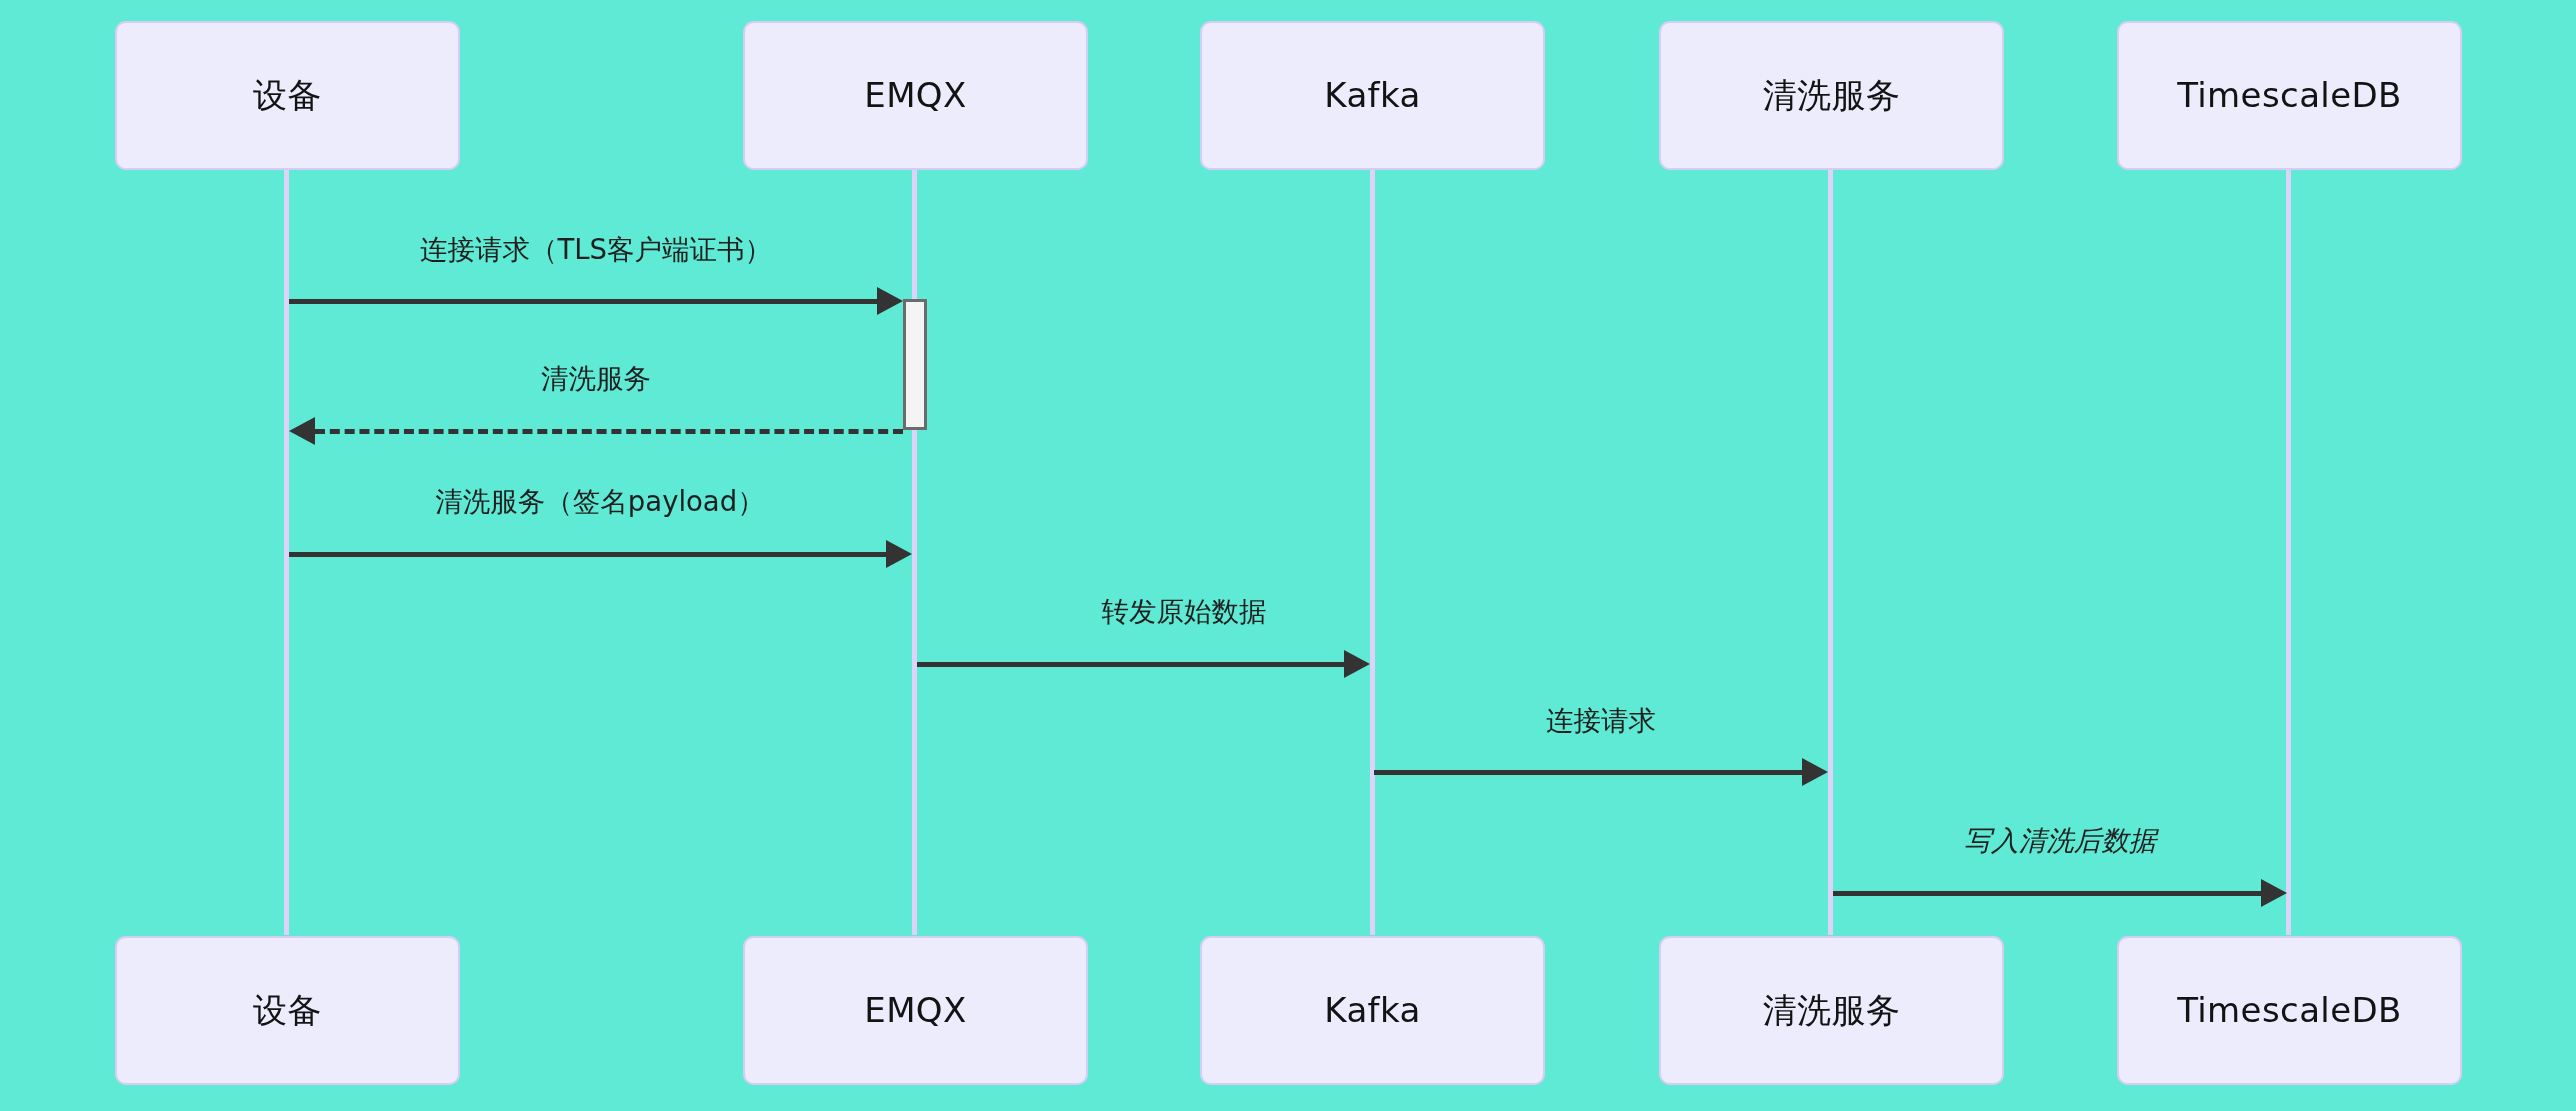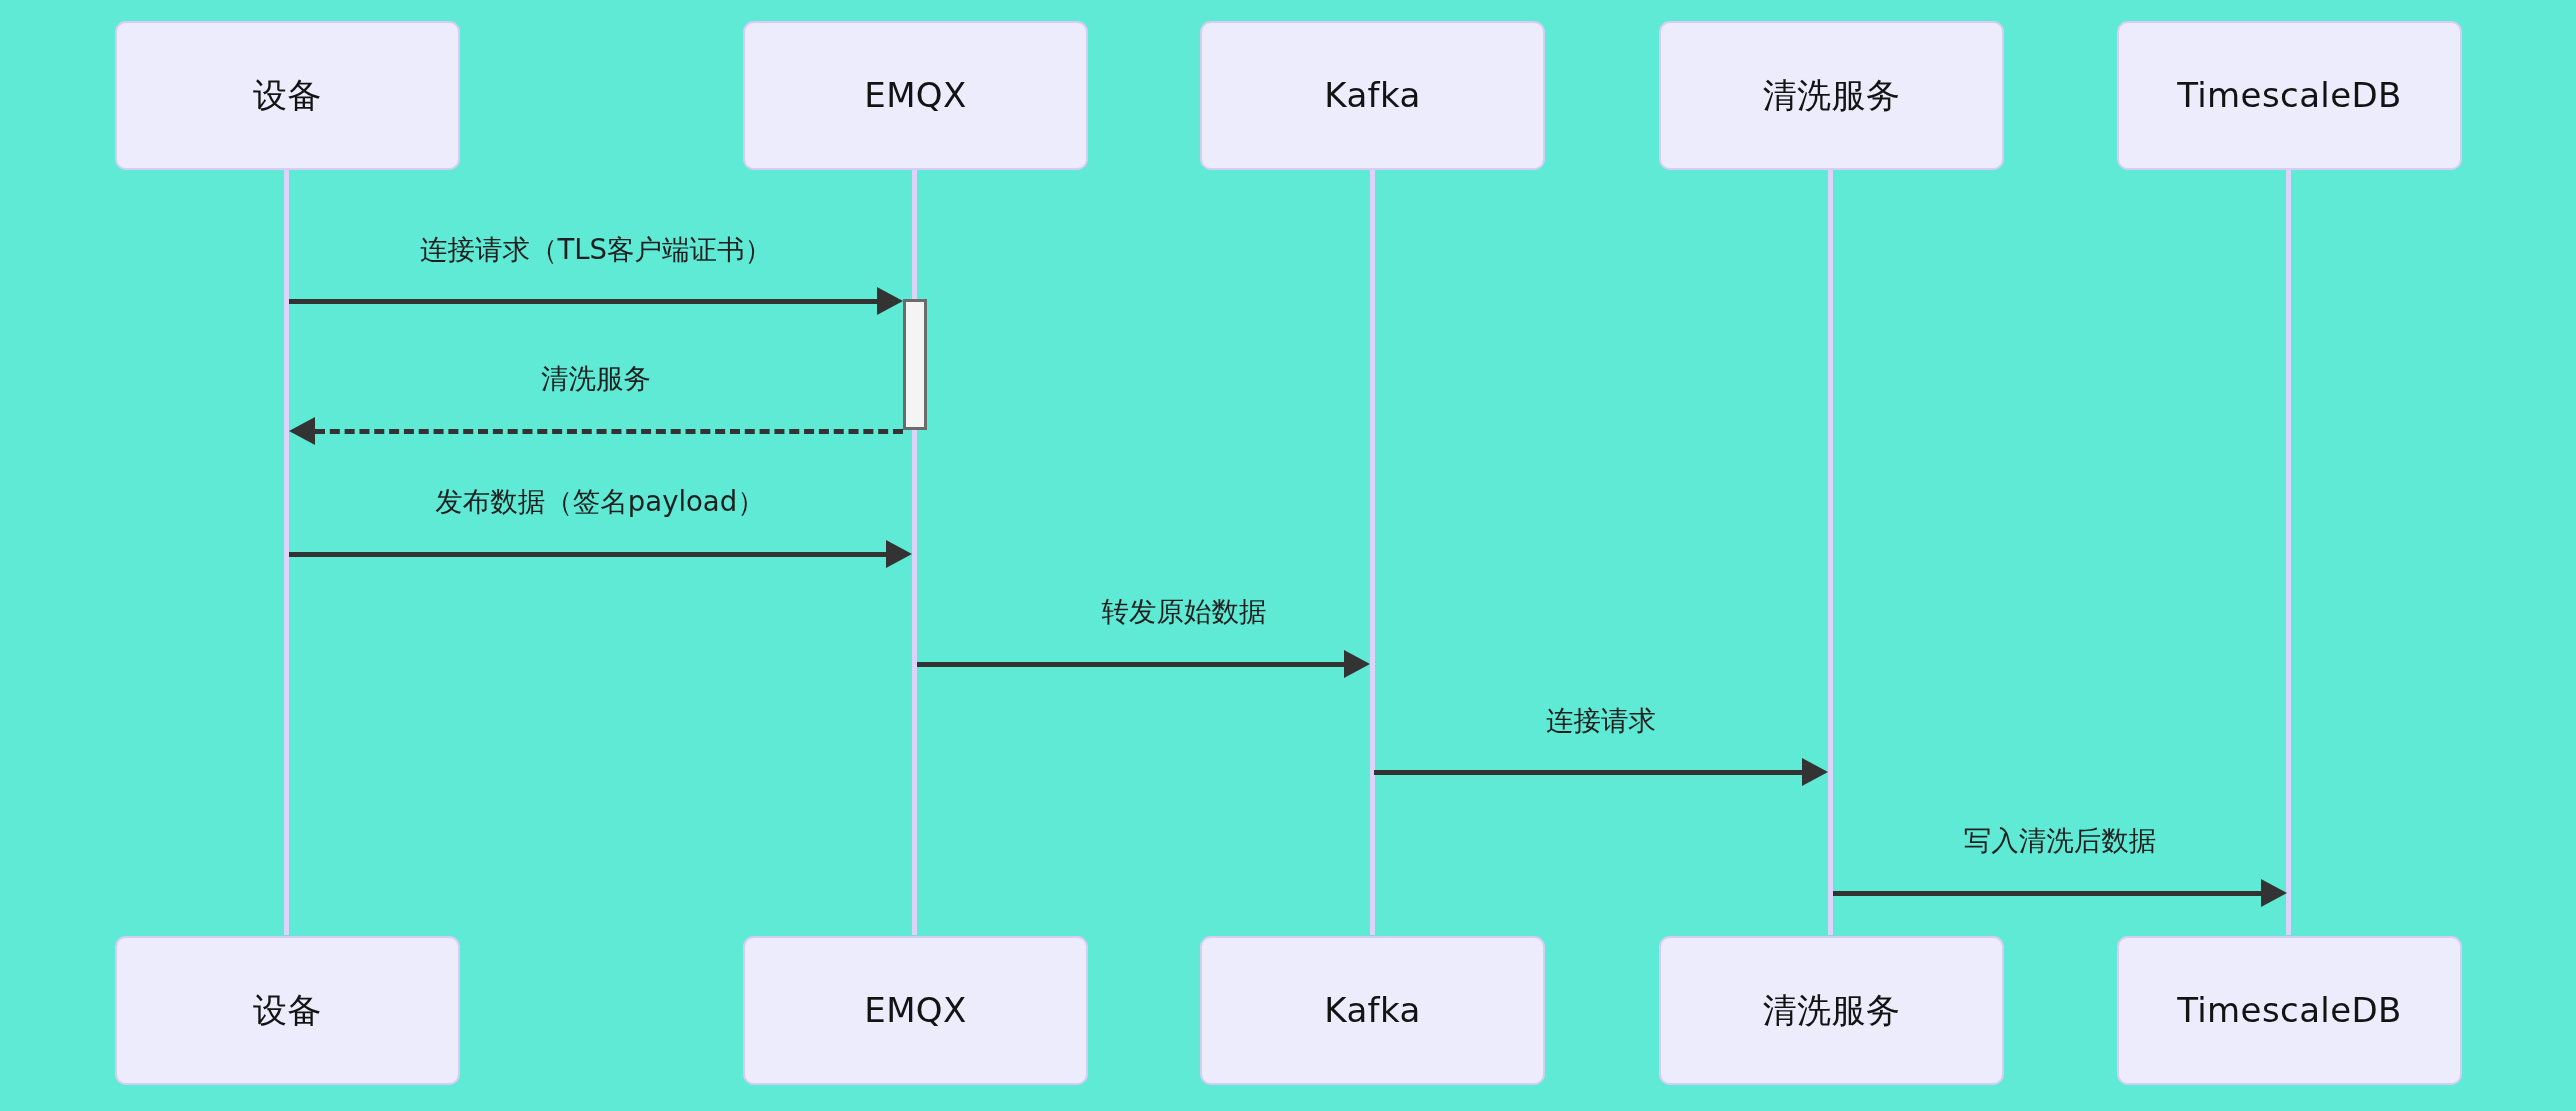--- a/index.html
+++ b/index.html
@@ -126,39 +126,39 @@
     <div class="msg-line" style="width:588px;"></div>
     <div class="msg-head right" style="left:588px;"></div>
   </div>
 
   <div class="msg-label" style="left:596px; top:362px;">清洗服务</div>
   <div class="msg" style="left:289px; top:429px; width:614px;">
     <div class="msg-line dashed" style="left:26px; width:588px;"></div>
     <div class="msg-head left" style="left:0px;"></div>
   </div>
 
-  <div class="msg-label" style="left:600px; top:485px;">发布数据（签名payload）</div>
+  <div class="msg-label" style="left:600px; top:485px;">清洗服务（签名payload）</div>
   <div class="msg" style="left:289px; top:552px; width:623px;">
     <div class="msg-line" style="width:597px;"></div>
     <div class="msg-head right" style="left:597px;"></div>
   </div>
 
   <div class="msg-label" style="left:1184px; top:595px;">转发原始数据</div>
   <div class="msg" style="left:917px; top:662px; width:453px;">
     <div class="msg-line" style="width:427px;"></div>
     <div class="msg-head right" style="left:427px;"></div>
   </div>
 
   <div class="msg-label" style="left:1601px; top:704px;">连接请求</div>
   <div class="msg" style="left:1374px; top:770px; width:454px;">
     <div class="msg-line" style="width:428px;"></div>
     <div class="msg-head right" style="left:428px;"></div>
   </div>
 
-  <div class="msg-label" style="left:2060px; top:824px;">写入清洗后数据</div>
+  <div class="msg-label" style="left:2060px; top:824px;font-style:italic;">写入清洗后数据</div>
   <div class="msg" style="left:1833px; top:891px; width:454px;">
     <div class="msg-line" style="width:428px;"></div>
     <div class="msg-head right" style="left:428px;"></div>
   </div>
 
   <div class="participant-box" style="left:115px; top:936px; width:345px; height:149px;">
     <span class="participant-label">设备</span>
   </div>
   <div class="participant-box" style="left:743px; top:936px; width:345px; height:149px;">
     <span class="participant-label">EMQX</span>

